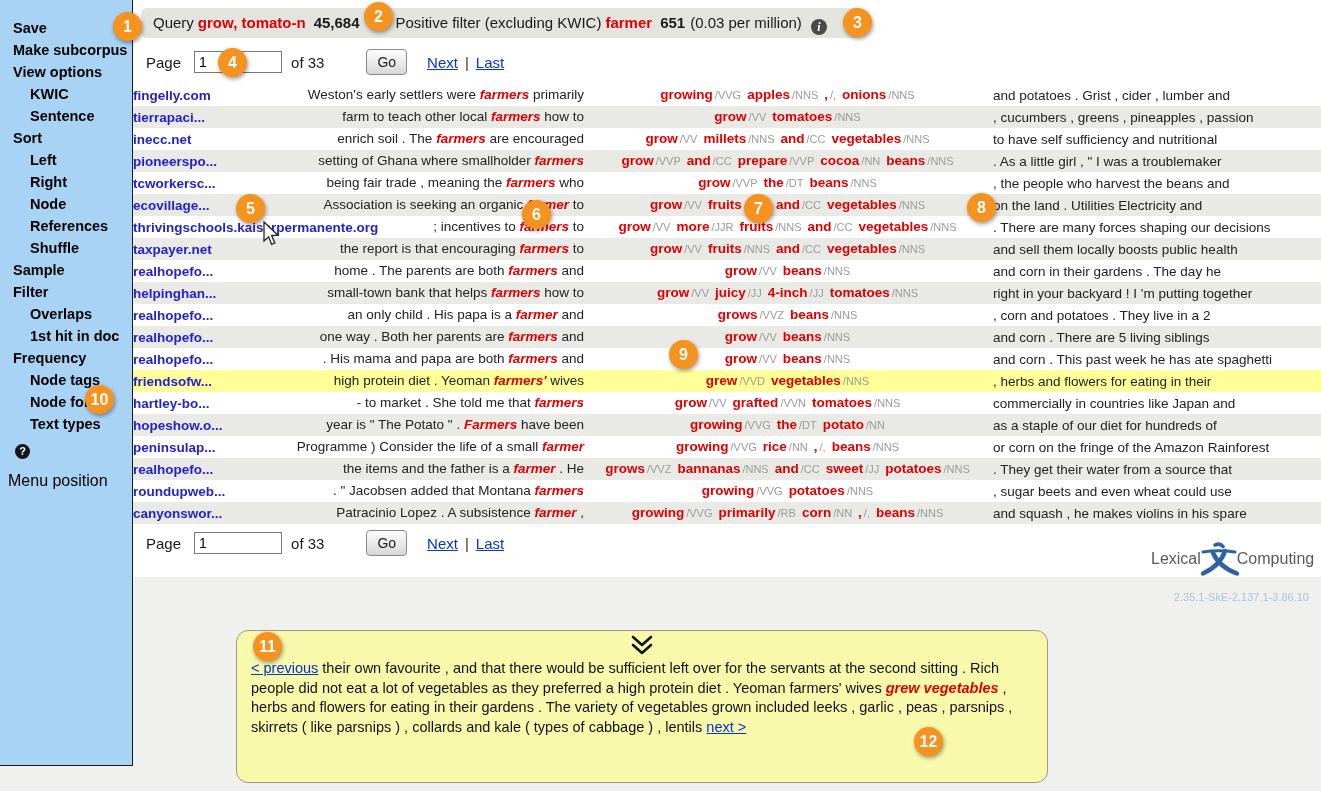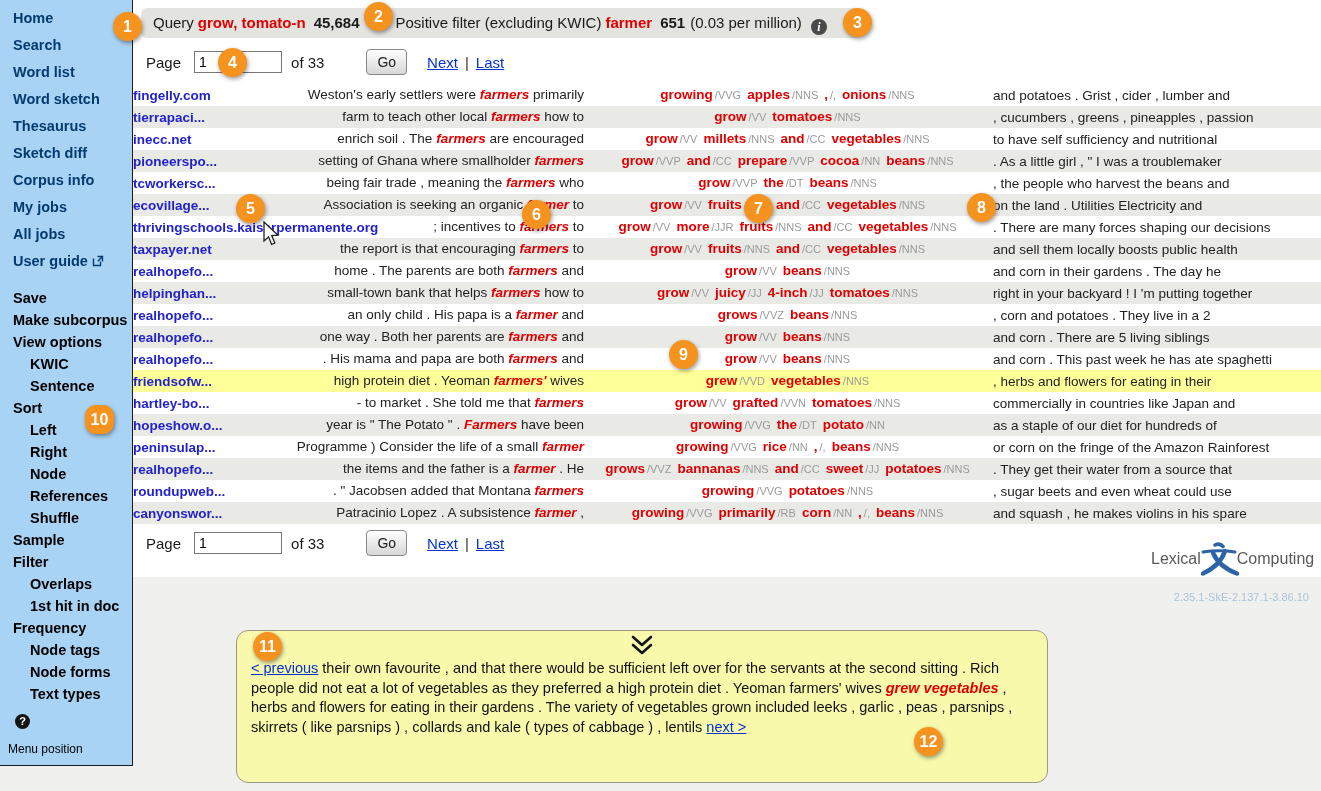--- a/index.html
+++ b/index.html
@@ -14,21 +14,21 @@
   .sidebar {
     position:absolute; left:0; top:0; width:133px; height:766px;
     background:#a9d3f4; border-right:1px solid #1b1b1b; border-bottom:1px solid #1b1b1b;
     padding-top:5px; z-index:5;
   }
   .snav1 { font-weight:bold; font-size:14.5px; color:#033a70; padding-left:13px; height:27px; line-height:27px; cursor:pointer; white-space:nowrap; }
   #side-tools { margin-top:12px; }
   .snav2 { font-weight:bold; font-size:14.5px; color:#000; padding-left:13px; height:22px; line-height:22px; cursor:pointer; white-space:nowrap; }
   .snav2.indent { padding-left:30px; }
   .help-icon { margin:9px 0 0 15px; width:15px; height:15px; border-radius:50%; background:#141414; color:#fff; font-size:11px; font-weight:bold; text-align:center; line-height:15px; cursor:pointer; }
-  .menu-position { font-size:12px; color:#000; padding-left:8px; margin-top:13px; cursor:pointer; }
+  .menu-position { font-size:16px; color:#000; padding-left:8px; margin-top:13px; cursor:pointer; }
 
   
   .query-bar {
     position:absolute; left:141px; top:8px; width:722px; height:30px;
     background:#e3e3e0; border-radius:6px; font-size:15px; line-height:30px;
     padding-left:12px; white-space:nowrap; z-index:6; color:#1a1a1a;
   }
   .red-term { color:#e00000; font-weight:bold; margin-left:4px; }
   .hits { font-weight:bold; margin-left:8px; }
   .filter-label { margin-left:36px; }
@@ -89,35 +89,20 @@
     box-shadow:1px 2px 4px rgba(0,0,0,.40); z-index:50;
   }
   .cursor { position:absolute; left:262px; top:221px; z-index:60; }
 </style>
 </head>
 <body>
 
 <div class="white-bg"></div>
 
 <aside class="sidebar">
-  <nav id="side-main">
-      <div class="snav1">Home</div>
-      <div class="snav1">Search</div>
-      <div class="snav1">Word list</div>
-      <div class="snav1">Word sketch</div>
-      <div class="snav1">Thesaurus</div>
-      <div class="snav1">Sketch diff</div>
-      <div class="snav1">Corpus info</div>
-      <div class="snav1">My jobs</div>
-      <div class="snav1">All jobs</div>
-      <div class="snav1">User guide <svg width="12" height="12" viewBox="0 0 12 12" style="vertical-align:-1px">
-          <path d="M1.5 3.5 V10.5 H8.5 V6.5" fill="none" stroke="#033a70" stroke-width="1.4"></path>
-          <path d="M5.5 1.5 H10.5 V6.5 M10.5 1.5 L5.8 6.2" fill="none" stroke="#033a70" stroke-width="1.4"></path>
-        </svg></div>
-    </nav>
   <nav id="side-tools">
       <div class="snav2">Save</div>
       <div class="snav2">Make subcorpus</div>
       <div class="snav2">View options</div>
       <div class="snav2 indent">KWIC</div>
       <div class="snav2 indent">Sentence</div>
       <div class="snav2">Sort</div>
       <div class="snav2 indent">Left</div>
       <div class="snav2 indent">Right</div>
       <div class="snav2 indent">Node</div>
@@ -398,15 +383,15 @@
 
 <div class="callout" style="left: 113px; top: 12px;">1</div>
 <div class="callout" style="left: 364px; top: 2px;">2</div>
 <div class="callout" style="left: 843px; top: 8px;">3</div>
 <div class="callout" style="left: 218px; top: 48px;">4</div>
 <div class="callout" style="left: 236px; top: 194px;">5</div>
 <div class="callout" style="left: 522px; top: 200px;">6</div>
 <div class="callout" style="left: 744px; top: 194px;">7</div>
 <div class="callout" style="left: 967px; top: 193px;">8</div>
 <div class="callout" style="left: 669px; top: 340px;">9</div>
-<div class="callout" style="left: 85px; top: 405px; border-radius: 11px;">10</div>
+<div class="callout" style="left: 85px; top: 385px;">10</div>
 <div class="callout" style="left: 253px; top: 632px;">11</div>
 <div class="callout" style="left: 914px; top: 727px;">12</div>
 
 </body></html>

